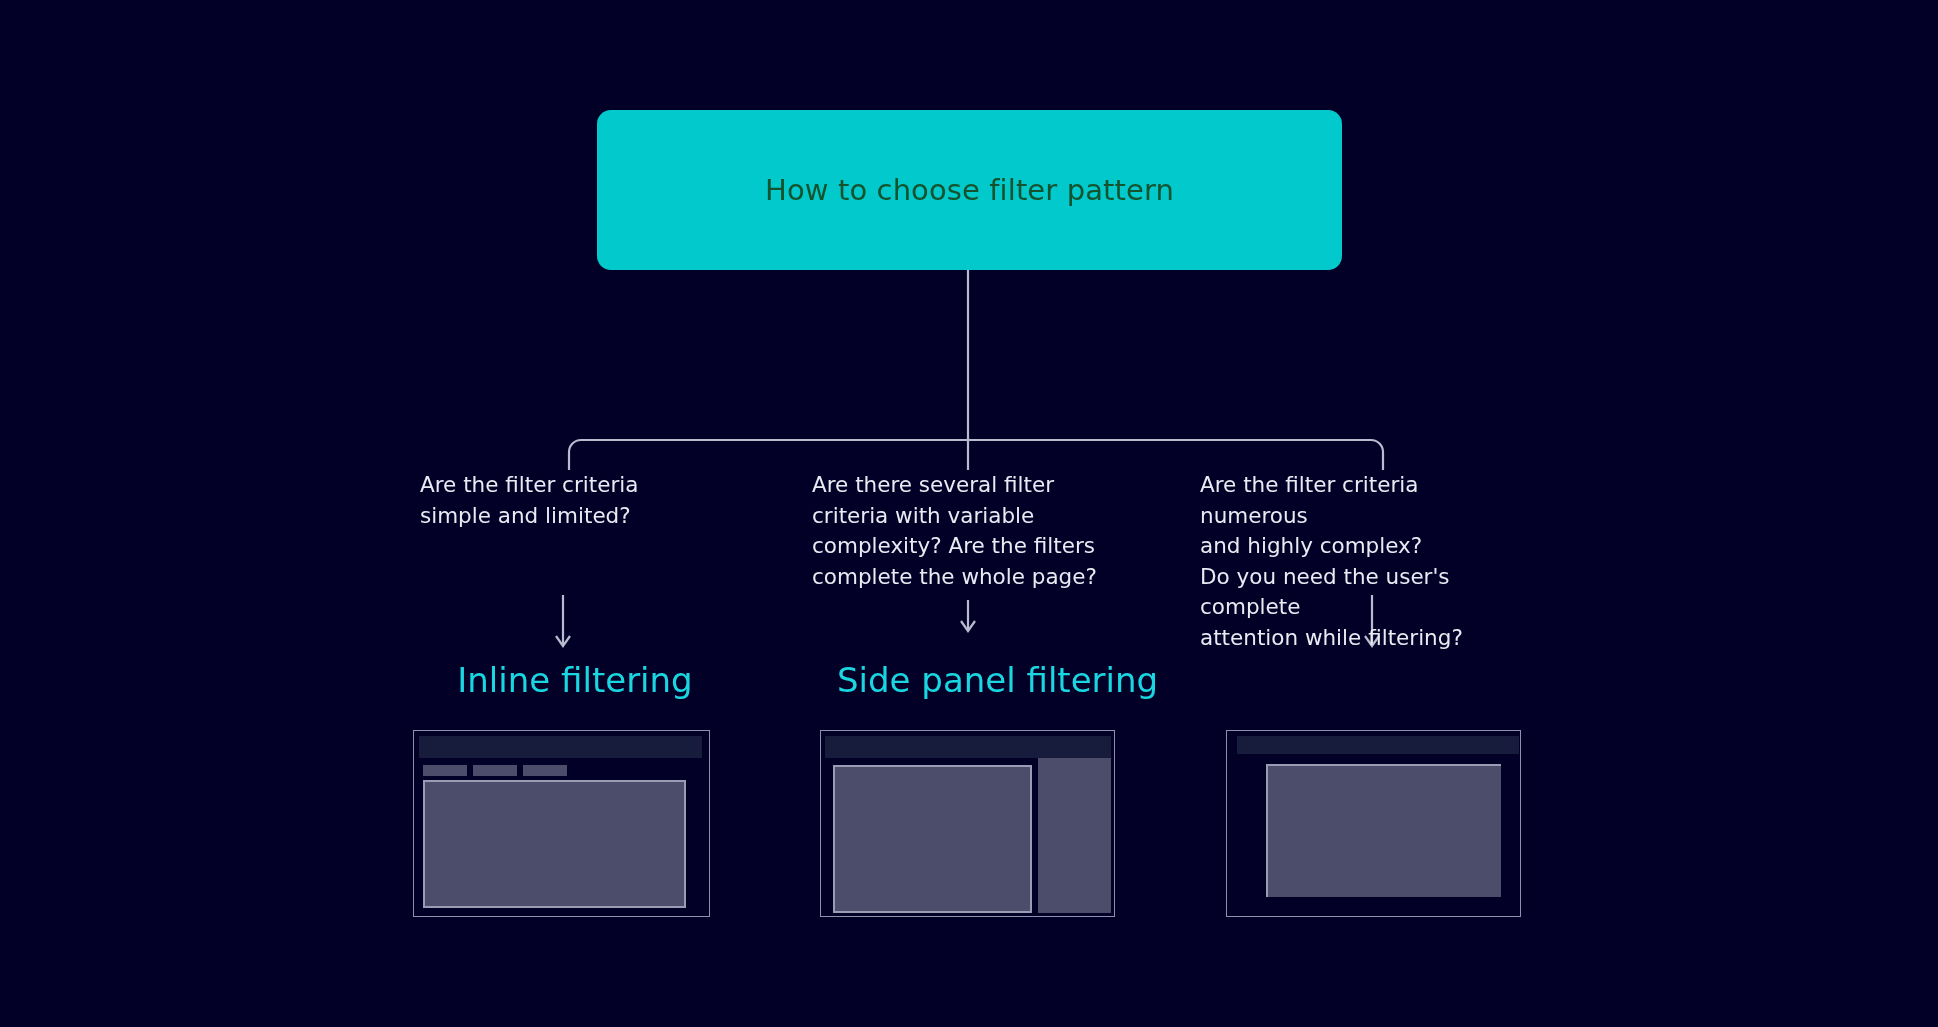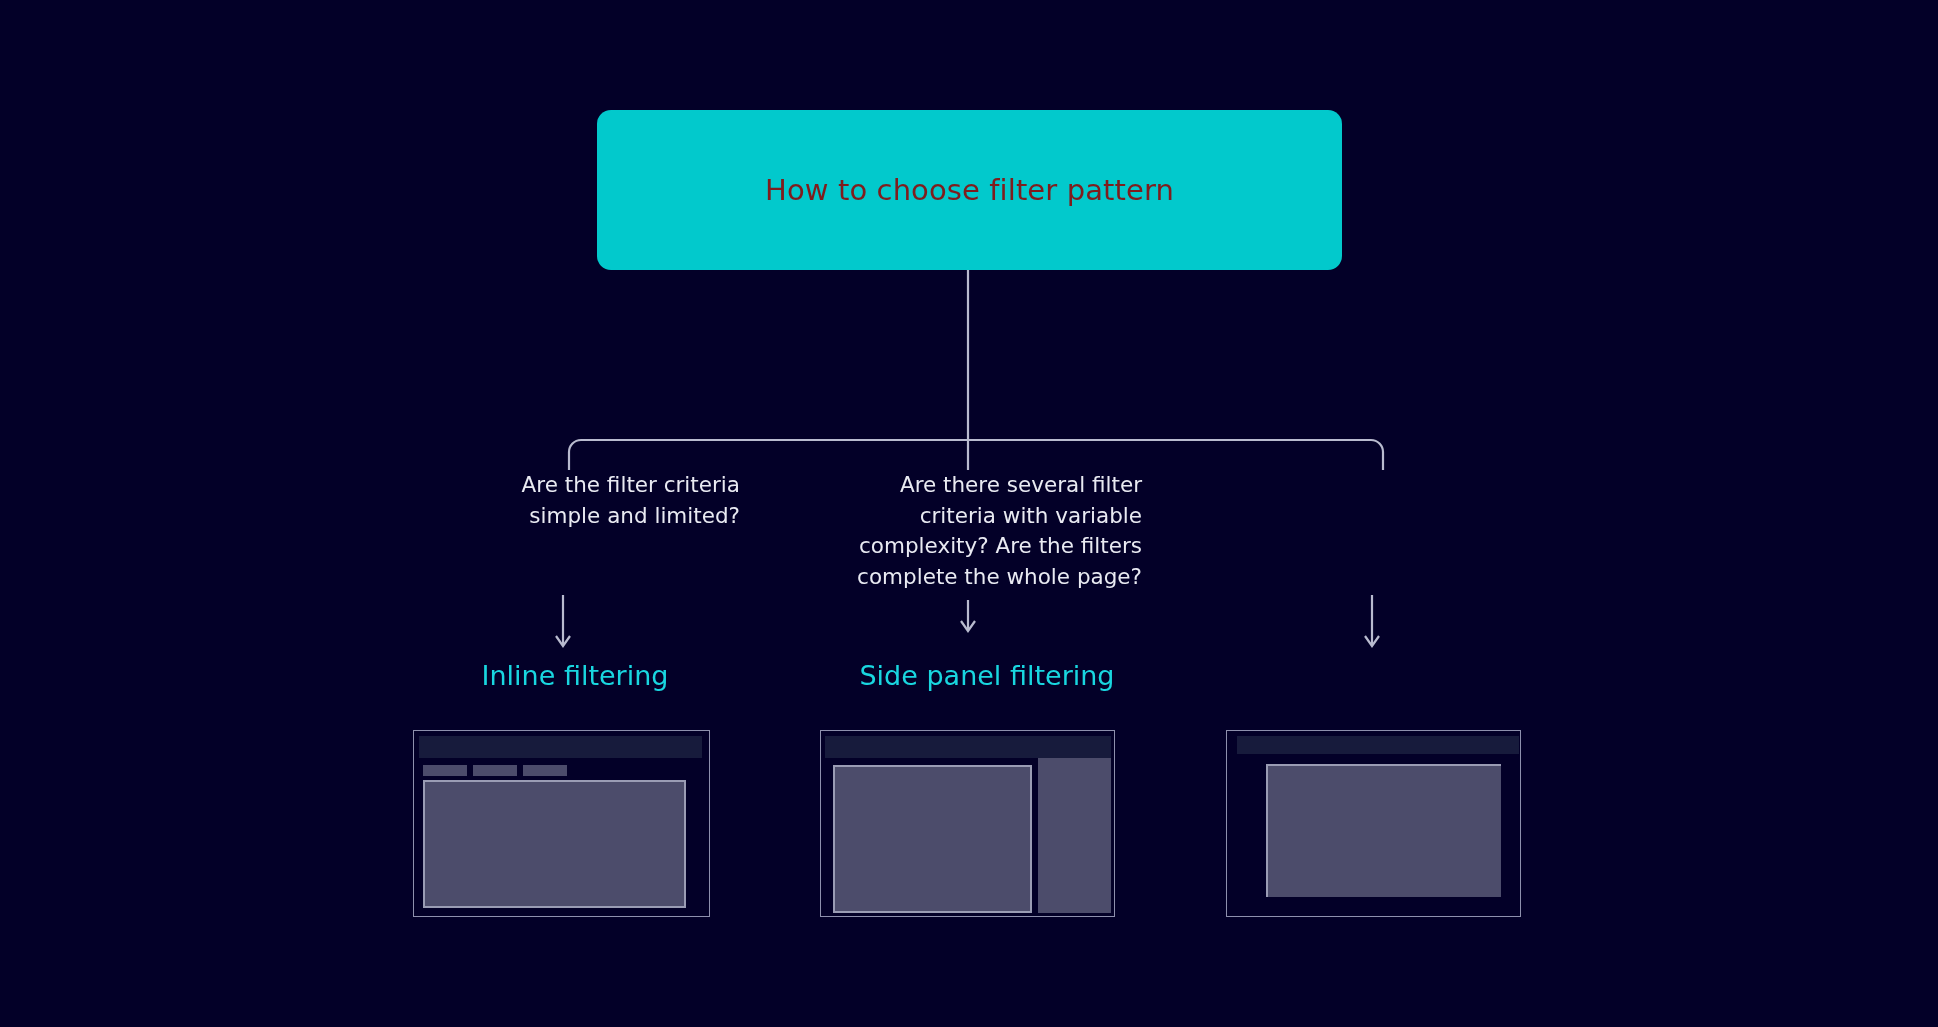--- a/index.html
+++ b/index.html
@@ -29,21 +29,21 @@
     width: 745px;
     height: 160px;
     background: #02c9cc;
     border-radius: 14px;
     display: flex;
     align-items: center;
     justify-content: center;
     box-sizing: border-box;
   }
   .root-node-label {
-    color: #7f1d1d;
+    color: #14532d;
     font-size: 29px;
     line-height: 1.25;
     text-align: center;
     letter-spacing: .1px;
   }
 
   
   #connectors {
     position: absolute;
     left: 0;
@@ -56,32 +56,32 @@
   
   .branch {
     position: absolute;
     top: 470px;
     box-sizing: border-box;
   }
   .branch-question {
     color: #e9eaf2;
     font-size: 21.5px;
     line-height: 1.42;
-    text-align: right;
+    text-align: left;
     white-space: pre-line;
   }
   .branch-1 { left: 420px; width: 320px; }
   .branch-2 { left: 812px; width: 330px; }
   .branch-3 { left: 1200px; width: 330px; }
 
   .result-label {
     position: absolute;
     top: 660px;
     color: #19d6e0;
-    font-size: 27px;
+    font-size: 34px;
     line-height: 1.2;
     text-align: center;
     white-space: nowrap;
   }
   .result-1 { left: 425px; width: 300px; }
   .result-2 { left: 837px; width: 300px; }
   .result-3 { left: 1120px; width: 600px; }
 
   
   .wire {
@@ -162,20 +162,26 @@
 simple and limited?</div>
   </div>
 
   <div class="branch branch-2">
     <div class="branch-question">Are there several filter
 criteria with variable
 complexity? Are the filters
 complete the whole page?</div>
   </div>
 
+  <div class="branch branch-3">
+    <div class="branch-question">Are the filter criteria numerous
+and highly complex?
+Do you need the user's complete
+attention while filtering?</div>
+  </div>
 
   <div class="result-label result-1">Inline filtering</div>
   <div class="result-label result-2">Side panel filtering</div>
 
   <div class="wire wire-1">
     <div class="wire-header" style="left:5px; top:5px; width:283px; height:22px;"></div>
     <div class="wire-chip" style="left:9px; top:34px; width:44px; height:11px;"></div>
     <div class="wire-chip" style="left:59px; top:34px; width:44px; height:11px;"></div>
     <div class="wire-chip" style="left:109px; top:34px; width:44px; height:11px;"></div>
     <div class="wire-body-bordered" style="left:9px; top:49px; width:263px; height:128px;"></div>

